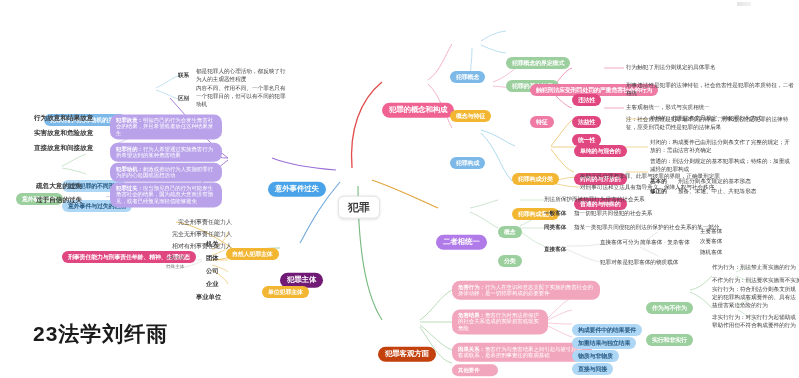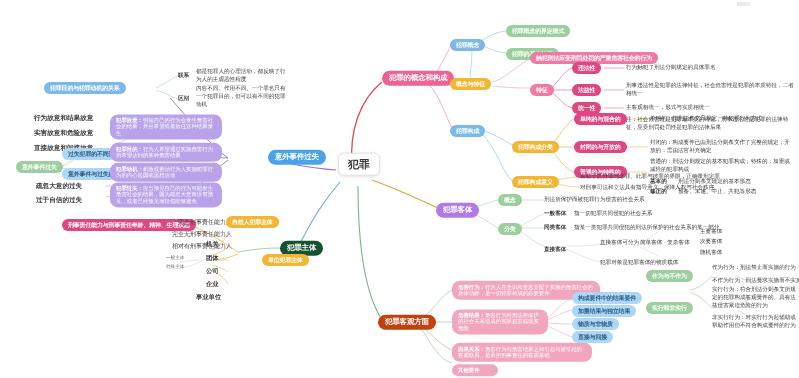--- a/index.html
+++ b/index.html
@@ -14,31 +14,32 @@
   #canvas { position:absolute; inset:0; }
   svg.links { position:absolute; left:0; top:0; width:799px; height:378px; pointer-events:none; }
   .node {
     position:absolute;
     border-radius: 9px;
     padding: 2px 5px;
     line-height: 1.15;
     white-space: nowrap;
     letter-spacing: -0.2px;
     transform: translateY(-50%);
+    margin-top: 32px;
   }
   .root {
     font-size: 11px; font-weight: bold; color:#3b3b3b;
     background:#fff; border:1px solid #e3e3e3; border-radius:6px;
     padding:4px 9px; box-shadow:0 1px 3px rgba(0,0,0,.10);
   }
   .b1 { font-size: 7.5px; font-weight:bold; color:#ffffff; border-radius:10px; padding:3px 7px; }
   .c-pink   { background:#f06292; }
   .c-blue   { background:#4aa3e8; }
   .c-purple { background:#b07ae8; }
-  .c-green  { background:#14532d; }
+  .c-green  { background:#701a75; }
   .c-orange { background:#c2410c; }
   .b2 { font-size:6px; font-weight:bold; color:#fff; border-radius:9px; padding:2.5px 6px; }
   .s-blue   { background:#7cb9e8; }
   .s-ltblue { background:#aed6f5; color:#2a5d86; }
   .s-yellow { background:#f2b632; }
   .s-green  { background:#9ccf9e; }
   .s-pink   { background:#ef7ba5; }
   .s-crimson{ background:#e0467f; }
   .txt { position:absolute; font-size:5.6px; color:#3a3a3a; white-space:nowrap; transform:translateY(-50%); }
   .txt.w { white-space:normal; }
@@ -150,26 +151,26 @@
     <path d="M548,323 C560,324 566,324 572,324" stroke="#f0a8c2" fill="none" stroke-width=".6"></path>
     <path d="M548,326 C560,332 566,335 572,337" stroke="#f0a8c2" fill="none" stroke-width=".6"></path>
     <path d="M690,290 C700,288 706,282 712,276" stroke="#a8d3a8" fill="none" stroke-width=".7"></path>
     <path d="M690,292 C700,296 706,302 712,308" stroke="#a8d3a8" fill="none" stroke-width=".7"></path>
     <path d="M736,272 C746,268 750,266 754,266" stroke="#a8d3a8" fill="none" stroke-width=".5"></path>
     <path d="M736,276 C746,280 750,282 754,283" stroke="#a8d3a8" fill="none" stroke-width=".5"></path>
     <path d="M738,305 C748,300 752,298 756,298" stroke="#a8d3a8" fill="none" stroke-width=".5"></path>
     <path d="M738,310 C748,316 752,320 756,322" stroke="#a8d3a8" fill="none" stroke-width=".5"></path>
   </svg>
 
-  <div class="node root" style="left:338px; top:164px;">犯罪</div>
+  <div class="node root" style="left:338px; top:175px;">犯罪</div>
 
   <div class="node b1 c-pink" style="left:382px; top:78px;">犯罪的概念和构成</div>
   <div class="node b1 c-blue" style="left:268px; top:157px;">意外事件过失</div>
   <div class="node b1 c-green" style="left:280px; top:248px;">犯罪主体</div>
-  <div class="node b1 c-purple" style="left:436px; top:210px;">犯罪客体</div>
+  <div class="node b1 c-purple" style="left:436px; top:210px;">二者相统一</div>
   <div class="node b1 c-orange" style="left:378px; top:322px;">犯罪客观方面</div>
 
   <div class="node b2 s-blue" style="left:450px; top:45px;">犯罪概念</div>
   <div class="node b2 s-green" style="left:506px; top:31px;">犯罪概念的界定模式</div>
   <div class="node b2 s-green" style="left:506px; top:54px;">犯罪的基本特征</div>
 
   <div class="node b2 s-yellow" style="left:450px; top:84px;">概念与特征</div>
   <div class="node b2 s-pink" style="left:530px; top:58px;">触犯刑法应受刑罚处罚的严重危害社会的行为</div>
   <div class="node b2 s-pink" style="left:530px; top:90px;">特征</div>
 
@@ -306,15 +307,16 @@
   </div>
 
   <div class="node b2 s-green" style="left:646px; top:308px;">实行和非实行</div>
   <div class="txt w" style="left:712px; top:298px; width:84px;">
     <span>实行行为：</span><span>符合刑法分则条文所规定的犯罪构成客观要件的、具有法益侵害紧迫危险的行为</span>
   </div>
   <div class="txt w" style="left:712px; top:322px; width:84px;">
     <span>非实行行为：</span><span>对实行行为起辅助或帮助作用但不符合构成要件的行为</span>
   </div>
 
+  <div class="titleText">23法学刘纤雨</div>
   <div class="corner-artifact"></div>
 
 </div>
 
 </body></html>

